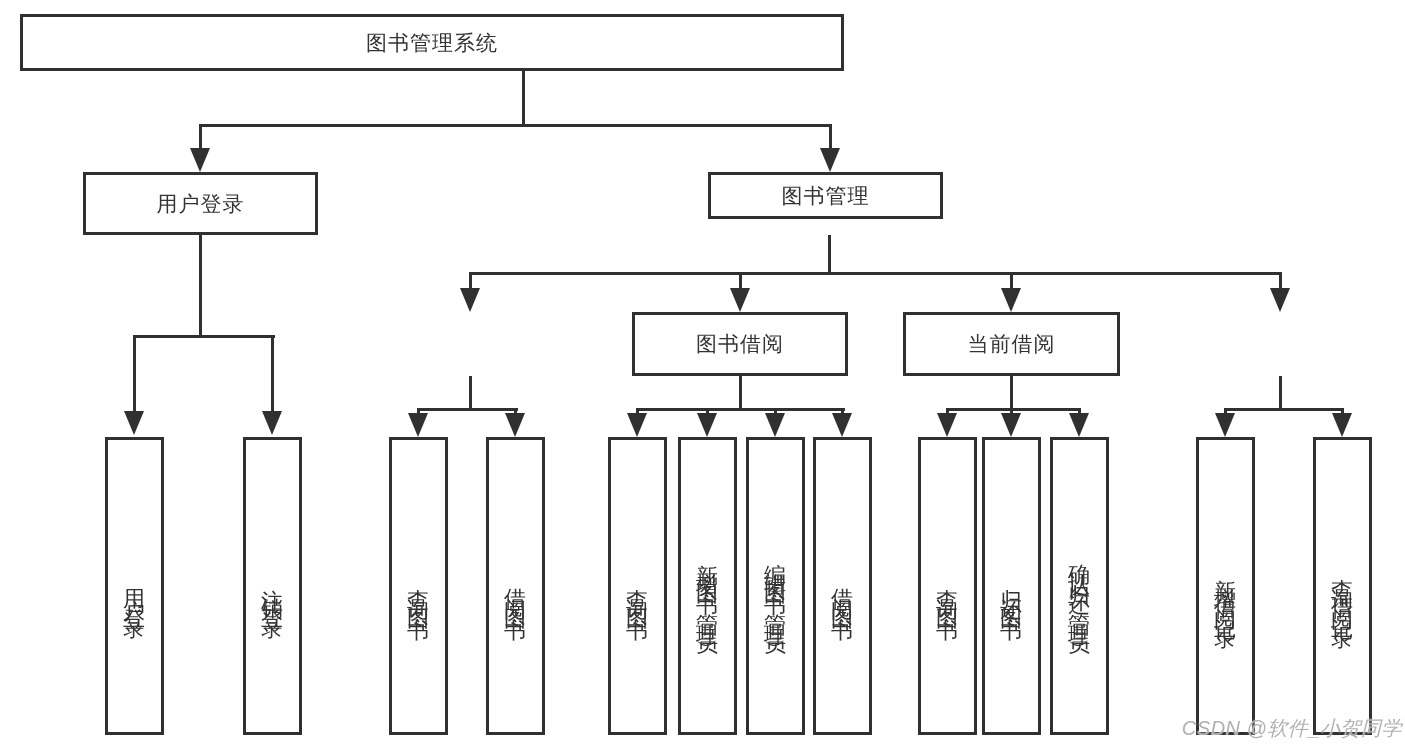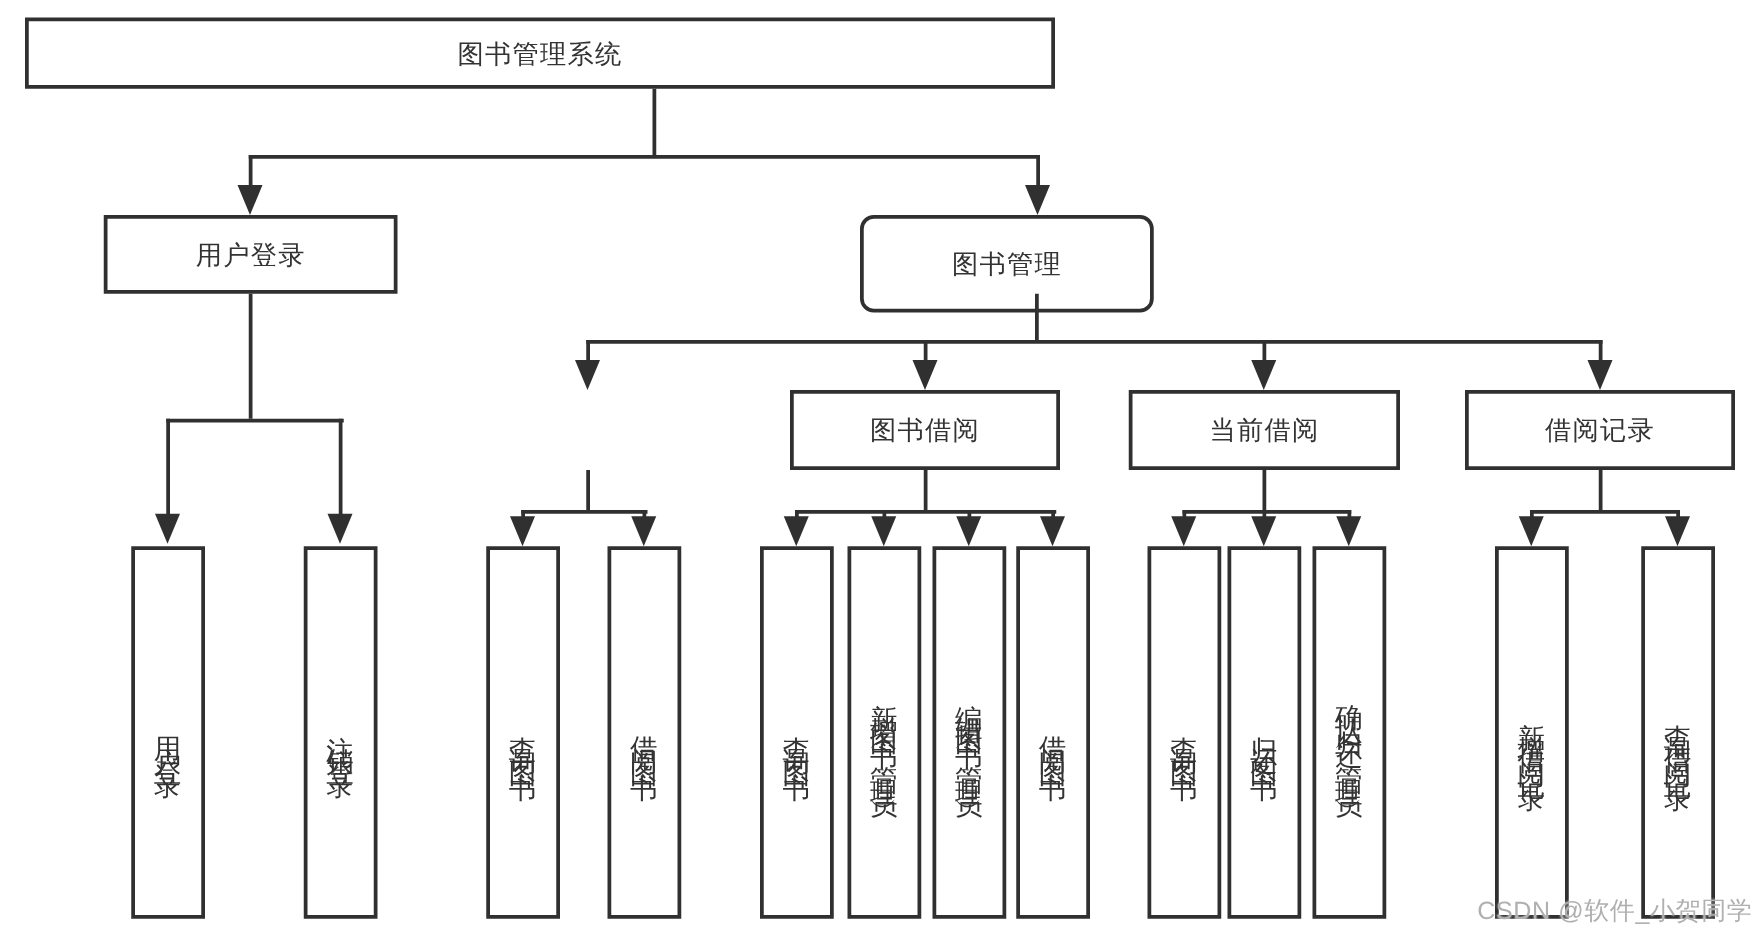--- a/index.html
+++ b/index.html
@@ -34,21 +34,21 @@
   .hl{position:absolute;height:3px;background:var(--line);}
   .vl{position:absolute;width:3px;background:var(--line);}
   .arr{
     position:absolute;width:0;height:0;
     border-left:10px solid transparent;border-right:10px solid transparent;
     border-top:24px solid var(--line);
   }
   .wm{
     position:absolute;right:3px;bottom:5px;z-index:10;
     font-size:20px;letter-spacing:.5px;color:var(--watermark);
-    text-shadow:0 0 2px #fff;white-space:nowrap;
+    text-shadow:0 0 2px #fff;white-space:nowrap;font-style:italic;
   }
 </style>
 </head>
 <body>
 
 <div class="stage">
 
   <div class="box" style="left:20px;top:14px;width:824px;height:57px;">
     <span>图书管理系统</span>
   </div>
@@ -56,21 +56,21 @@
   <div class="vl" style="left:522px;top:71px;height:53px;"></div>
   <div class="hl" style="left:199px;top:124px;width:633px;"></div>
   <div class="vl" style="left:199px;top:124px;height:28px;"></div>
   <div class="arr" style="left:190px;top:148px;"></div>
   <div class="vl" style="left:829px;top:124px;height:28px;"></div>
   <div class="arr" style="left:820px;top:148px;"></div>
 
   <div class="box" style="left:83px;top:172px;width:235px;height:63px;">
     <span>用户登录</span>
   </div>
-  <div class="box" style="left:688px;top:172px;width:235px;height:78px;border-radius:11px;">
+  <div class="box" style="left:708px;top:172px;width:235px;height:47px;">
     <span>图书管理</span>
   </div>
 
   <div class="vl" style="left:199px;top:235px;height:100px;"></div>
   <div class="hl" style="left:133px;top:335px;width:142px;"></div>
   <div class="vl" style="left:133px;top:335px;height:80px;"></div>
   <div class="arr" style="left:124px;top:411px;"></div>
   <div class="vl" style="left:271px;top:335px;height:80px;"></div>
   <div class="arr" style="left:262px;top:411px;"></div>
 
@@ -83,23 +83,20 @@
   <div class="vl" style="left:1010px;top:272px;height:20px;"></div>
   <div class="arr" style="left:1001px;top:288px;"></div>
   <div class="vl" style="left:1279px;top:272px;height:20px;"></div>
   <div class="arr" style="left:1270px;top:288px;"></div>
 
   <div class="box" style="left:632px;top:312px;width:216px;height:64px;">
     <span>图书借阅</span>
   </div>
   <div class="box" style="left:903px;top:312px;width:217px;height:64px;">
     <span>当前借阅</span>
-  </div>
-  <div class="box" style="left:1172px;top:312px;width:216px;height:64px;">
-    <span>借阅记录</span>
   </div>
 
   <div class="vl" style="left:469px;top:376px;height:32px;"></div>
   <div class="hl" style="left:417px;top:408px;width:101px;"></div>
   <div class="vl" style="left:417px;top:408px;height:8px;"></div>
   <div class="arr" style="left:408px;top:413px;"></div>
   <div class="vl" style="left:514px;top:408px;height:8px;"></div>
   <div class="arr" style="left:505px;top:413px;"></div>
 
   <div class="vl" style="left:739px;top:376px;height:32px;"></div>

